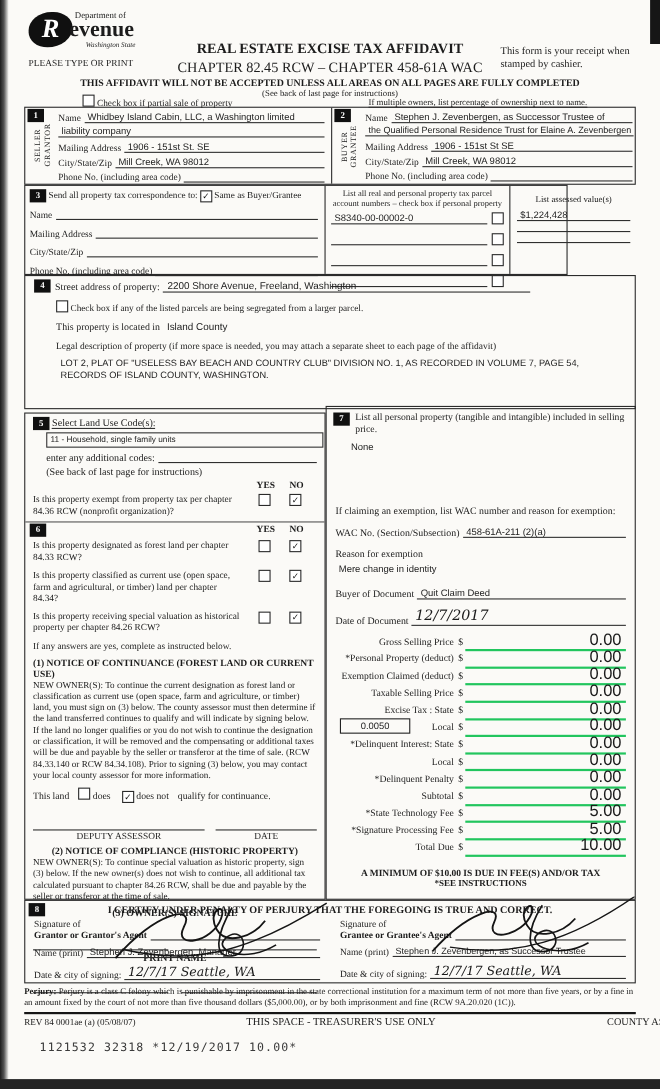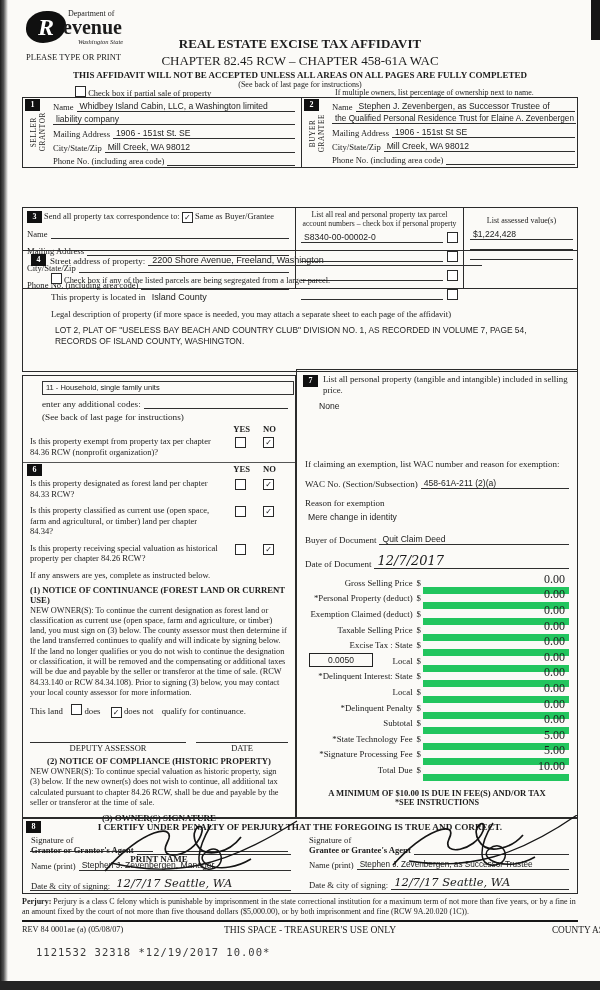--- a/index.html
+++ b/index.html
@@ -28,22 +28,22 @@
   .vlabel{writing-mode:vertical-rl;transform:rotate(180deg);font-size:7.3px;letter-spacing:.6px;
           text-align:center;line-height:9px;}
   .yn{position:absolute;font-size:8.6px;font-weight:bold;text-align:right;}
   .qrow{position:relative;padding-right:66px;font-size:8.5px;line-height:10.5px;margin-top:6px;}
   .qcb1{position:absolute;right:42px;top:1px;}
   .qcb2{position:absolute;right:14px;top:1px;}
   .para{font-size:8.3px;line-height:10.3px;text-align:left;}
   .mrow{display:flex;align-items:center;height:15.6px;font-size:8.8px;position:relative;}
   .mrow .ml{flex:1;text-align:right;white-space:nowrap;}
   .mrow .md{margin:0 2px 0 4px;}
-  .mrow .mline{width:142px;border-bottom:7px solid #22c55e;text-align:right;
-               font-family:Liberation Serif, serif;font-size:12px;padding-right:4px;}
+  .mrow .mline{width:142px;border-bottom:2px solid #22c55e;text-align:right;
+               font-family:Liberation Sans, sans-serif;font-size:15px;padding-right:4px;}
   .sigline{border-bottom:1px solid #2f2f2f;height:12px;}
   .sig{position:absolute;pointer-events:none;}
 </style>
 </head>
 <body>
 
 <div id="page">
   <div class="edge-left"></div>
   <div class="corner-tr"></div>
   <div class="bar-bottom"></div>
@@ -60,20 +60,21 @@
     </div>
     <div style="font-size:8.5px;margin-top:3px;">PLEASE TYPE OR PRINT</div>
   </div>
 
   <div class="abs ctr" style="left:150px;top:36px;width:300px;">
     <div class="b" style="font-size:13px;">REAL ESTATE EXCISE TAX AFFIDAVIT</div>
     <div style="font-size:13px;margin-top:1px;">CHAPTER 82.45 RCW – CHAPTER 458-61A WAC</div>
   </div>
   <div class="abs ctr b" style="left:40px;top:70px;width:520px;font-size:9px;">THIS AFFIDAVIT WILL NOT BE ACCEPTED UNLESS ALL AREAS ON ALL PAGES ARE FULLY COMPLETED</div>
   <div class="abs ctr" style="left:200px;top:80px;width:200px;font-size:8px;">(See back of last page for instructions)</div>
+  <div class="abs" style="left:455px;top:42px;width:125px;font-size:9.5px;line-height:11.5px;">This form is your receipt when stamped by cashier.</div>
 
   <div class="abs" style="left:75px;top:86px;font-size:8.5px;">
     <span class="cb"></span>
     <span>Check box if partial sale of property</span>
   </div>
   <div class="abs" style="left:335px;top:88px;font-size:8px;border-bottom:1px solid #444;">If multiple owners, list percentage of ownership next to name.</div>
 
   <div class="box" style="left:22px;top:97px;width:556px;height:71px;">
     <div style="position:absolute;left:0;top:0;width:278px;height:100%;">
       <span class="badge abs" style="left:2px;top:1px;">1</span>
@@ -126,21 +127,21 @@
           <span class="fl val">Mill Creek, WA 98012</span>
           </div>
         <div class="frow" style="margin-top:3px;">
             <span class="lbl">Phone No. (including area code)</span>
           <span class="fl"></span>
           </div>
       </div>
     </div>
   </div>
 
-  <div class="box" style="left:22px;top:168px;width:556px;height:82px;margin-top:39px;">
+  <div class="box" style="left:22px;top:168px;width:494px;height:82px;">
     <div style="position:absolute;left:0;top:0;width:272px;height:100%;padding:3px 6px 0 4px;box-sizing:border-box;">
       <div style="font-size:8.4px;">
         <span class="badge">3</span>
         <span>Send all property tax correspondence to:</span>
         <span class="cb">✓</span>
         <span>Same as Buyer/Grantee</span>
       </div>
       <div class="frow" style="margin-top:6px;">
           <span class="lbl">Name</span>
           <span class="fl"></span>
@@ -206,20 +207,24 @@
       <span class="val" style="margin-left:4px;">Island County</span>
     </div>
     <div style="margin-top:7px;margin-left:20px;font-size:8.6px;">Legal description of property (if more space is needed, you may attach a separate sheet to each page of the affidavit)</div>
     <div class="val" style="margin-top:6px;margin-left:24px;font-size:8.4px;line-height:10.5px;">
       <div>LOT 2, PLAT OF "USELESS BAY BEACH AND COUNTRY CLUB" DIVISION NO. 1, AS RECORDED IN VOLUME 7, PAGE 54,</div>
       <div>RECORDS OF ISLAND COUNTY, WASHINGTON.</div>
     </div>
   </div>
 
   <div class="box" style="left:22px;top:375px;width:274px;height:443px;padding:3px 7px;box-sizing:border-box;">
+    <div style="font-size:9.2px;">
+      <span class="badge">5</span>
+      <span style="border-bottom:1px solid #333;">Select Land Use Code(s):</span>
+    </div>
     <div style="border:1px solid #333;width:247px;height:12px;margin:2px 0 0 12px;
                 font:7.5px/12px 'Liberation Sans',sans-serif;padding-left:3px;color:#222;">11 - Household, single family units</div>
     <div class="frow" style="margin:4px 0 0 12px;font-size:9.2px;">
       <span class="lbl">enter any additional codes:</span>
       <span class="fl"></span>
       </div>
     <div style="margin:3px 0 0 12px;font-size:9.2px;">(See back of last page for instructions)</div>
     <div style="position:relative;height:12px;margin-top:2px;">
       <span class="yn" style="right:38px;">YES</span>
       <span class="yn" style="right:12px;">NO</span>

